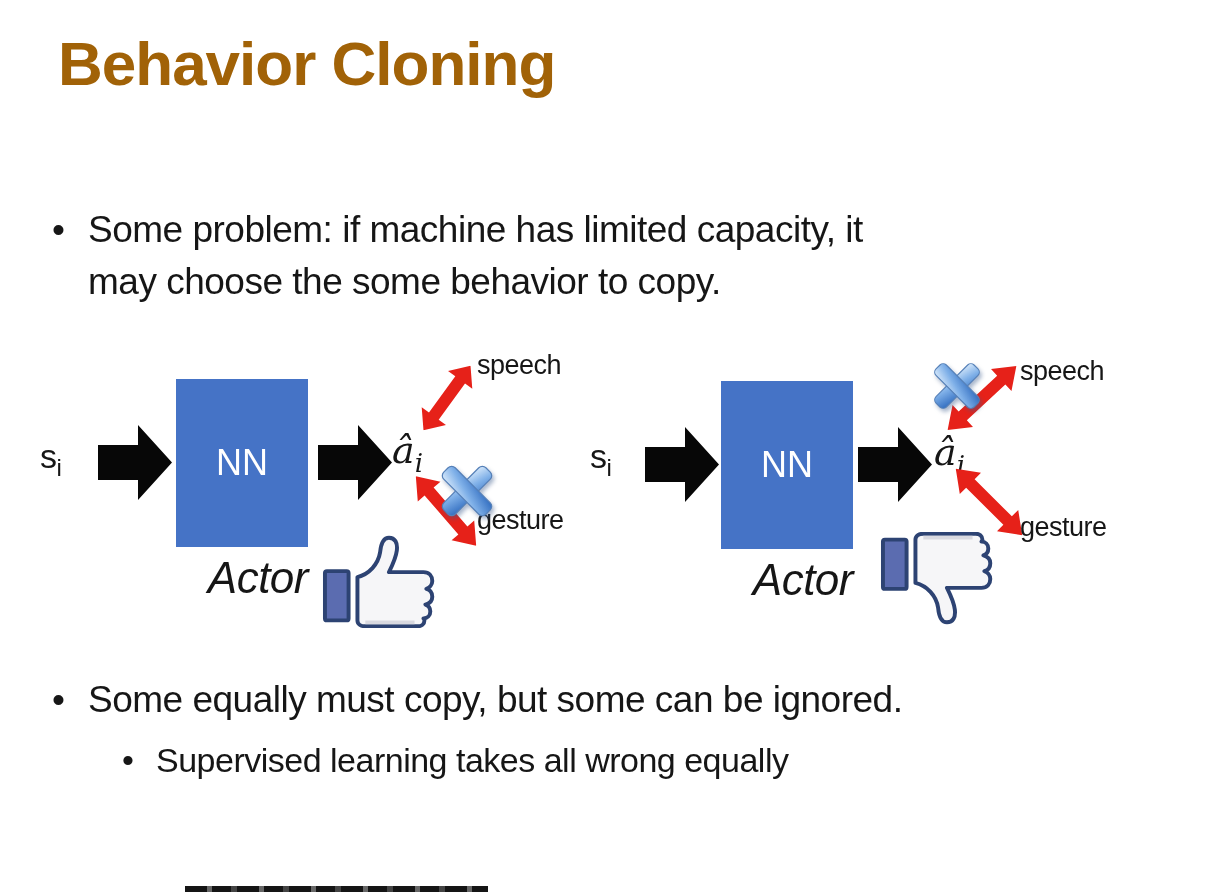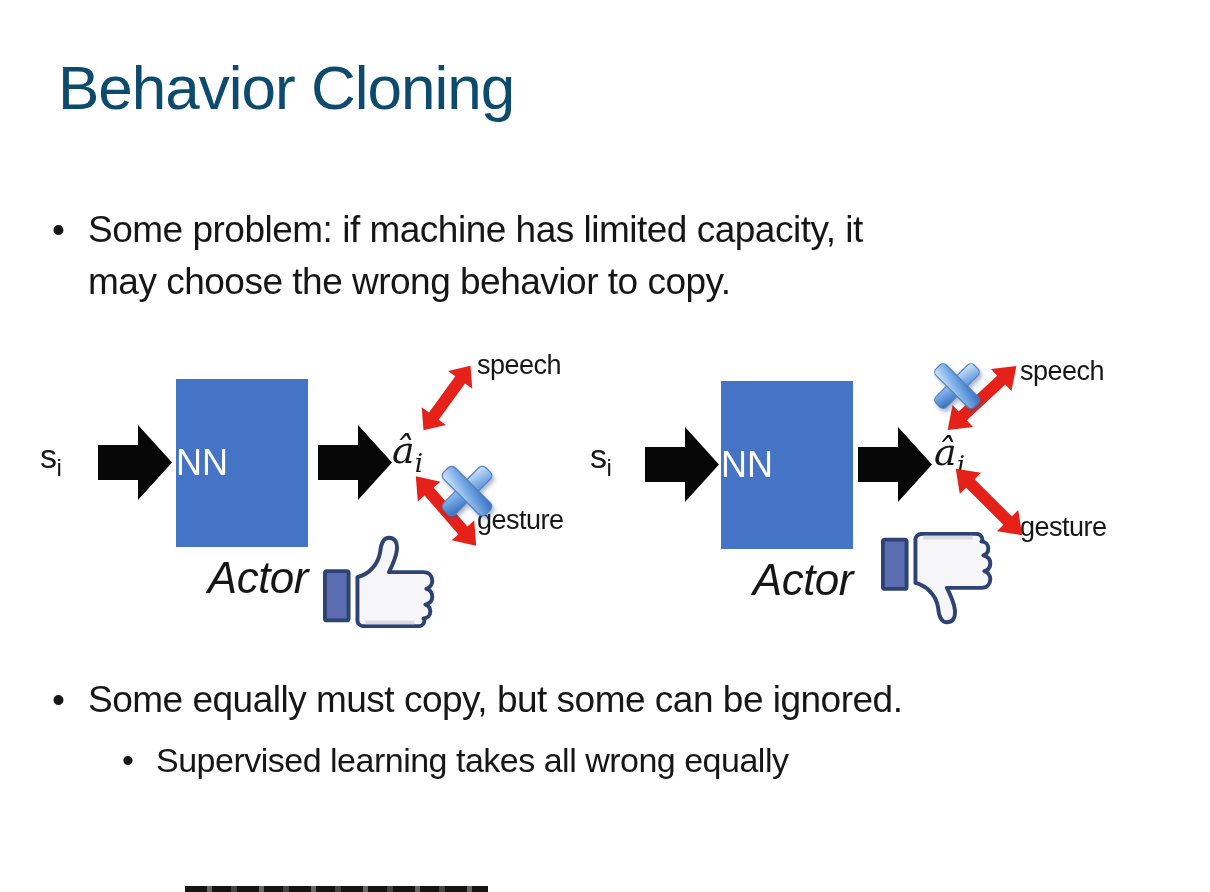--- a/index.html
+++ b/index.html
@@ -6,35 +6,35 @@
   .slide{
     position:relative;
     width:1210px;height:892px;
     background:var(--background,#fff);
     overflow:hidden;
     font-family:"Liberation Sans",sans-serif;
     color:var(--text,#161616);
   }
   .abs{position:absolute;}
   .title{
-    left:58px;top:52px;
-    font-size:62px;font-weight:400;letter-spacing:-1px;
-    color:#0c4a6e;
+    left:58px;top:28px;
+    font-size:62px;font-weight:700;letter-spacing:-1px;
+    color:#a16207;
   }
   .bullet{display:flex;align-items:flex-start;}
   .bullet .dot{flex:0 0 36px;}
   .b1{left:52px;top:204px;font-size:37px;letter-spacing:-0.5px;line-height:52px;}
   .b2{left:52px;top:676px;font-size:37px;letter-spacing:-0.5px;line-height:48px;}
   .sub{left:122px;top:738px;font-size:34px;letter-spacing:-0.5px;line-height:44px;}
   .sub .dot{flex:0 0 34px;}
 
   .nnbox{
     width:132px;height:168px;
     background:var(--nn-box,#4573C6);
-    display:flex;align-items:center;justify-content:flex-start;
+    display:flex;align-items:center;justify-content:center;
     color:var(--nn-text,#fff);font-size:36px;letter-spacing:0px;
   }
   .nnbox-l{left:176px;top:379px;}
   .nnbox-r{left:721px;top:381px;}
   .actor{width:132px;text-align:right;font-size:44px;letter-spacing:-0.5px;font-style:italic;}
   .actor-l{left:176px;top:553px;}
   .actor-r{left:721px;top:555px;}
   .si{font-size:34px;letter-spacing:-0.5px;}
   .si sub{font-size:24px;}
   .si-l{left:40px;top:437px;}
@@ -80,21 +80,21 @@
 <body>
 
 <div class="slide">
 
   <div class="abs title">Behavior Cloning</div>
 
   <div class="abs bullet b1">
     <span class="dot">•</span>
     <span>
       <span>Some problem: if machine has limited capacity, it</span><br>
-      <span>may choose the wrong behavior to copy.</span>
+      <span>may choose the some behavior to copy.</span>
     </span>
   </div>
 
   <div class="abs si si-l"><span>s</span><sub>i</sub></div>
 
   <svg class="abs flowarrow fa-l1" viewBox="0 0 74 95" preserveAspectRatio="none">
     <polygon points="0,30 40,30 40,10 74,47.5 40,85 40,65 0,65" fill="var(--flow-arrow)"></polygon>
   </svg>
 
   <div class="abs nnbox nnbox-l">

